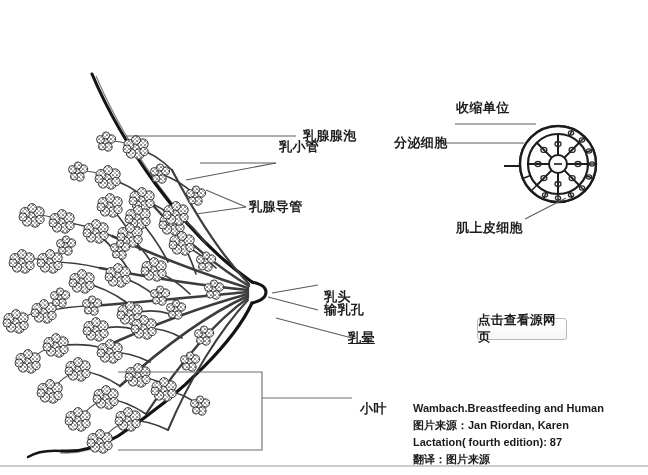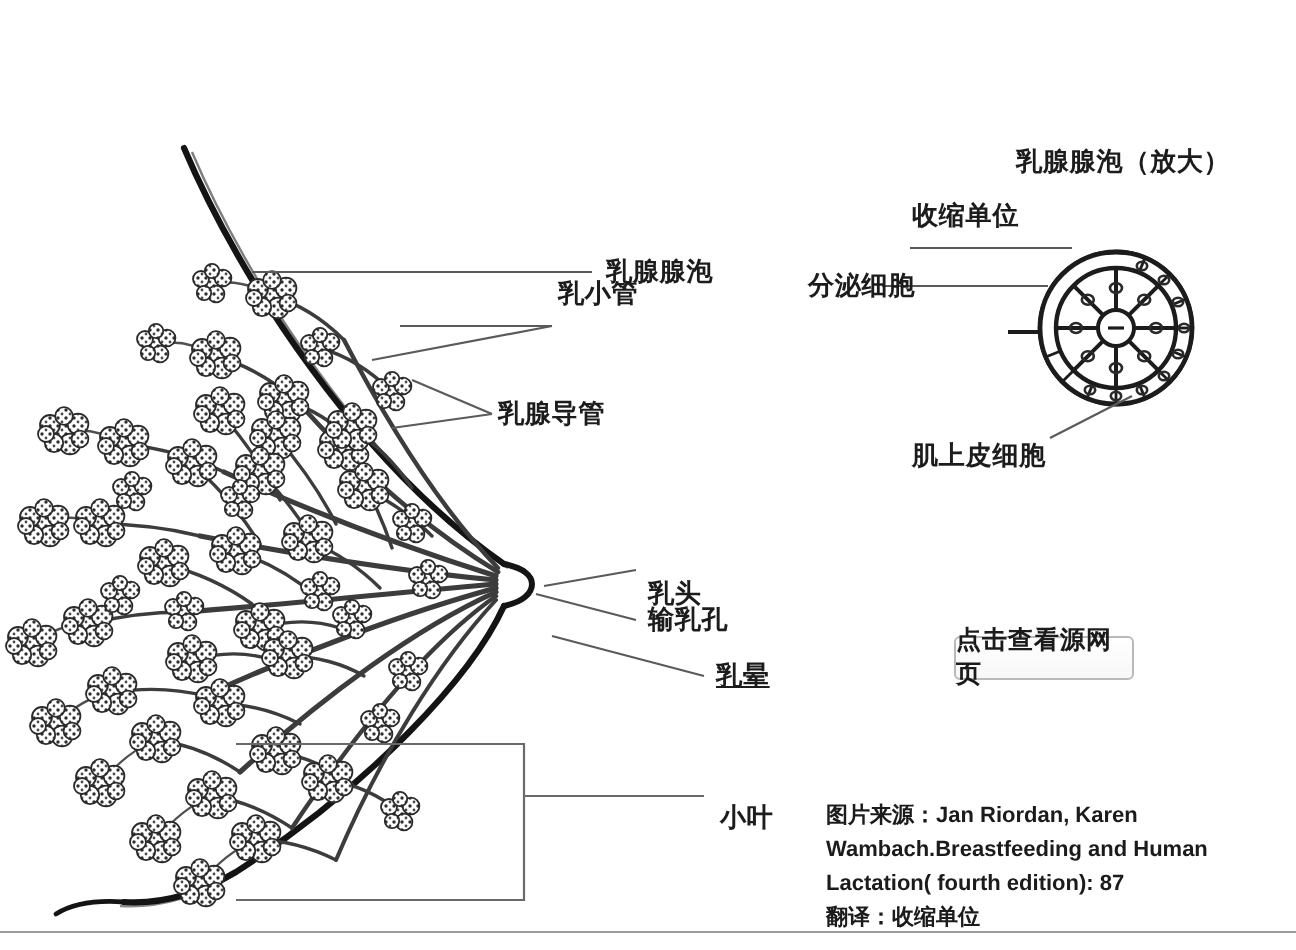--- a/index.html
+++ b/index.html
@@ -285,34 +285,33 @@
   <div class="lbl" style="left:303px;top:129px;text-align:center;">乳腺腺泡</div>
 
   <div class="lbl" style="left:279px;top:140px;">乳小管</div>
 
   <div class="lbl" style="left:249px;top:200px;">乳腺导管</div>
 
   <div class="lbl" style="left:324px;top:278px;margin-top:12px;">乳头</div>
 
   <div class="lbl" style="left:324px;top:303px;">输乳孔</div>
 
-  <div class="lbl" style="left:358px;top:331px;text-decoration:underline;">乳晕</div>
+  <div class="lbl" style="left:348px;top:331px;text-decoration:underline;">乳晕</div>
 
   <div class="lbl" style="left:360px;top:403px;font-family:Liberation Mono, monospace;">小叶</div>
 
-  <div class="lbl" style="left:508px;top:74px;">乳腺腺泡（放大）</div>
 
   <div class="lbl" style="left:456px;top:101px;">收缩单位</div>
 
-  <div class="lbl" style="left:404px;top:136px;">分泌细胞</div>
+  <div class="lbl" style="left:394px;top:136px;">分泌细胞</div>
 
   <div class="lbl" style="left:456px;top:221px;">肌上皮细胞</div>
 
   <div id="src-btn">点击查看源网页</div>
 
   <div id="cite">
+    <div>Wambach.Breastfeeding and Human</div>
     <div>图片来源：Jan Riordan, Karen</div>
-    <div>Wambach.Breastfeeding and Human</div>
     <div>Lactation( fourth edition): 87</div>
-    <div>翻译：收缩单位</div>
+    <div>翻译：图片来源</div>
   </div>
 
 </div>
 
 </body></html>

